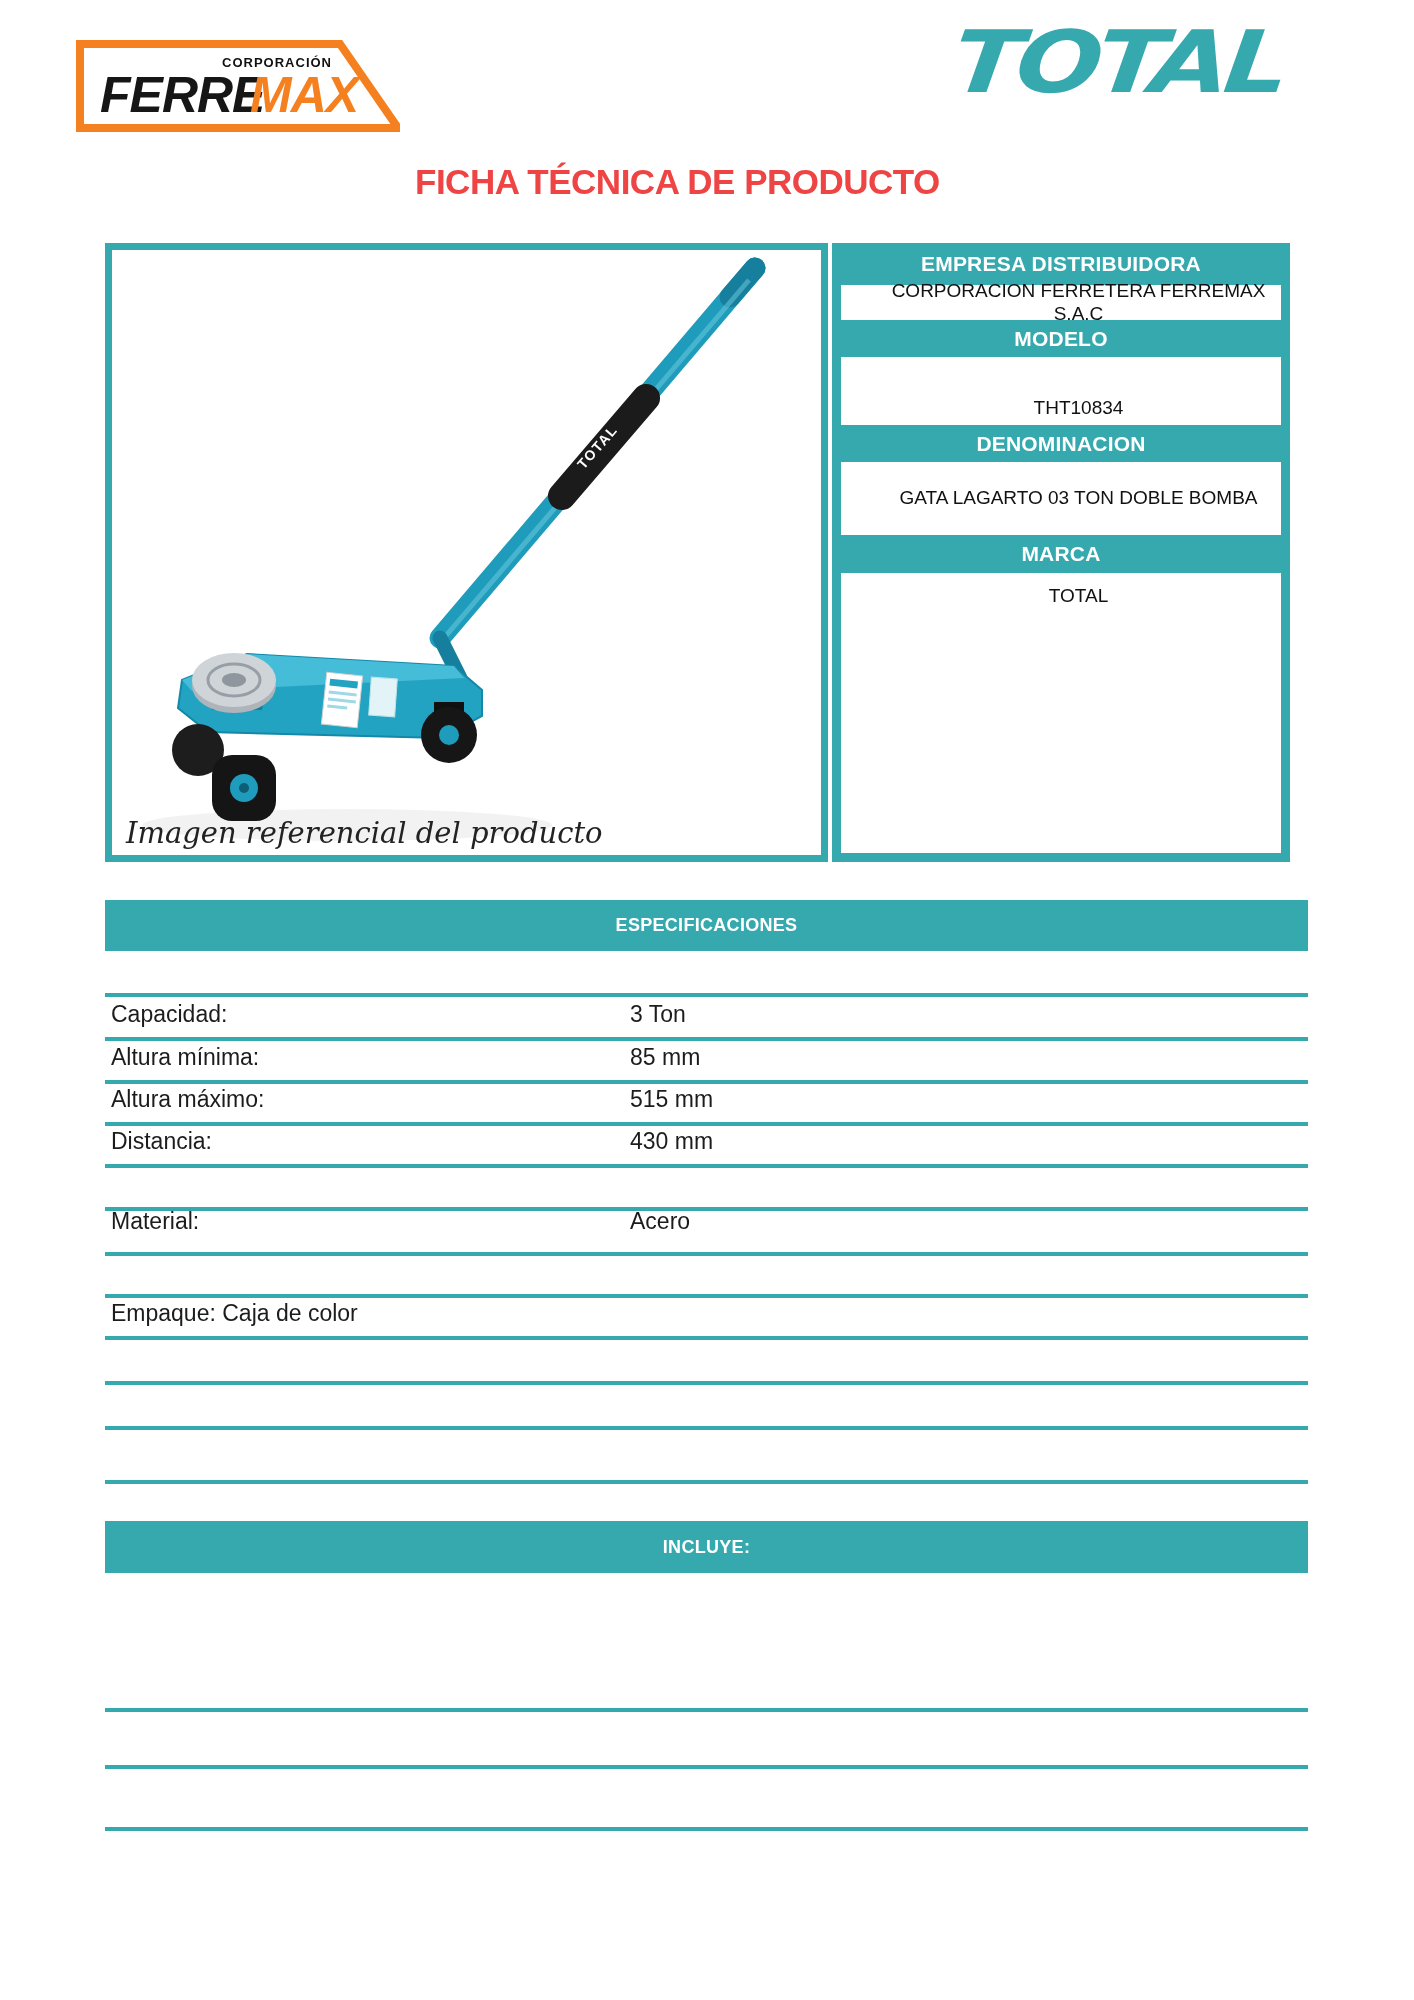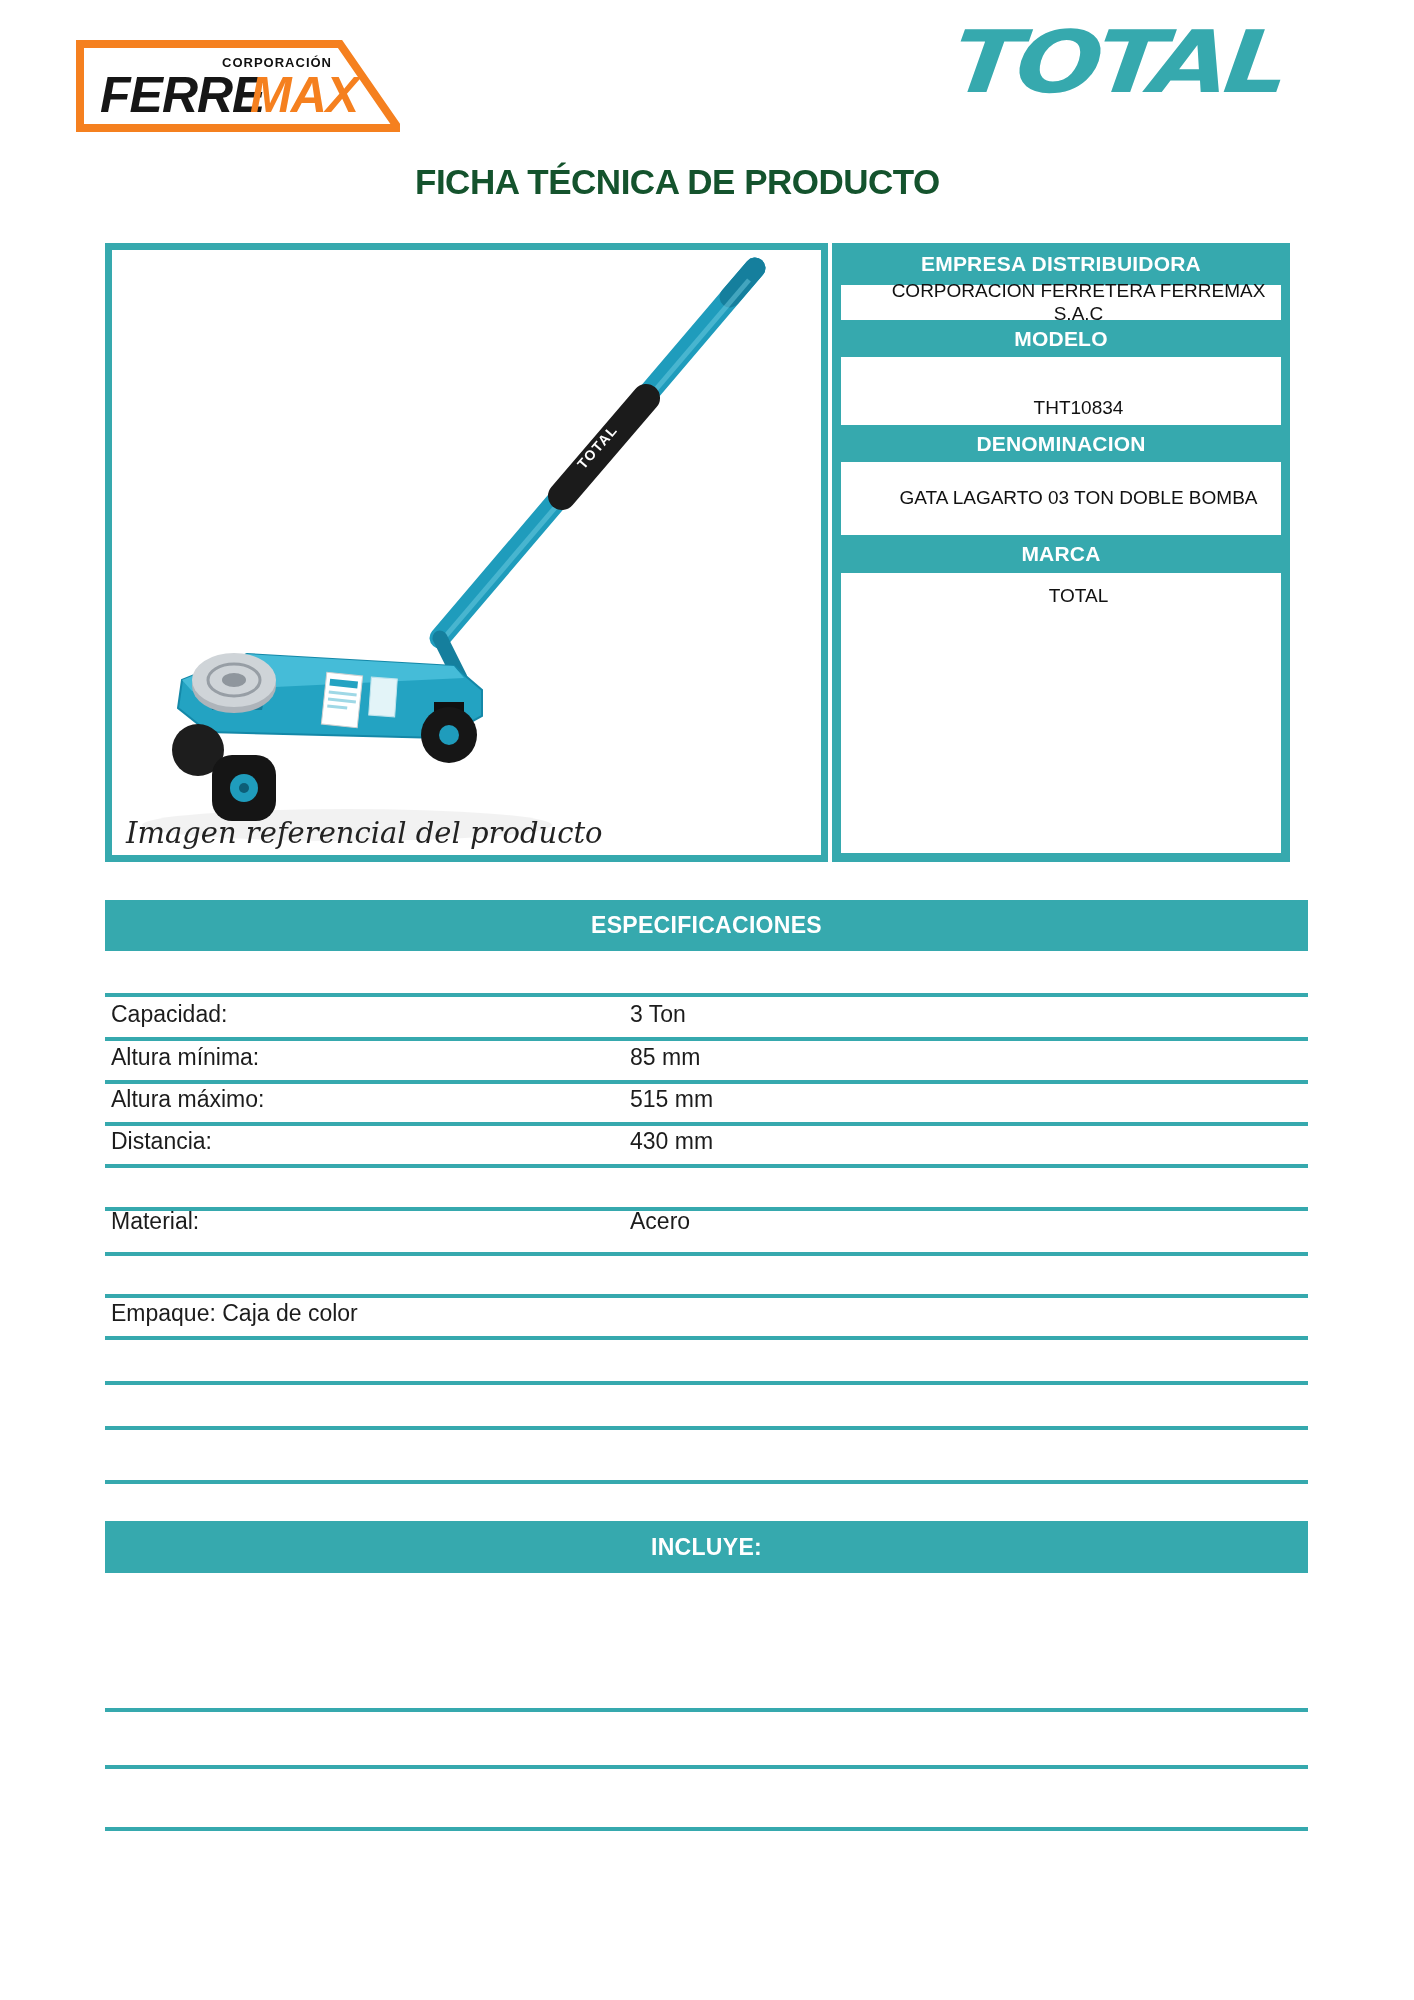--- a/index.html
+++ b/index.html
@@ -20,21 +20,21 @@
   .ferremax-logo{position:absolute;left:60px;top:30px;width:340px;height:110px;}
   .total-logo{
     position:absolute;left:948px;top:20px;width:370px;height:85px;
     font-size:86px;line-height:85px;font-weight:bold;font-style:italic;
     color:var(--teal);letter-spacing:-5px;
     transform:scaleX(1.18) skewX(-6deg);transform-origin:left bottom;
     font-family:"DejaVu Sans", sans-serif;white-space:nowrap;
   }
   .doc-title{
     position:absolute;left:415px;top:162px;width:520px;
-    font-size:35px;font-weight:bold;color:#14532d;letter-spacing:-0.5px;
+    font-size:35px;font-weight:bold;color:#ef4444;letter-spacing:-0.5px;
     white-space:nowrap;
   }
   
   .img-box{
     position:absolute;left:105px;top:243px;width:723px;height:619px;
     background:#fff;border:7px solid var(--teal);box-sizing:border-box;
   }
   .img-caption{
     position:absolute;left:14px;bottom:5px;
     font-family:"DejaVu Serif", serif;font-style:italic;
@@ -54,21 +54,21 @@
     display:flex;align-items:center;justify-content:center;
     text-align:center;flex:0 0 auto;line-height:1.2;padding-left:35px;
   }
   .p-val.last{
     flex:1 1 auto;margin-bottom:9px;
     align-items:flex-start;padding-top:12px;box-sizing:border-box;
   }
   
   .banner{
     position:absolute;left:105px;width:1203px;background:var(--teal);
-    color:#fff;font-weight:bold;font-size:23px;letter-spacing:0.3px;
+    color:#fff;font-weight:bold;font-size:18px;letter-spacing:0.3px;
     display:flex;align-items:center;justify-content:center;
   }
   .rule{
     position:absolute;left:105px;width:1203px;height:4px;
     background:var(--teal);
   }
   .spec-row{
     position:absolute;left:105px;width:1203px;height:34px;
     font-size:23px;color:#1c1c1c;
   }

